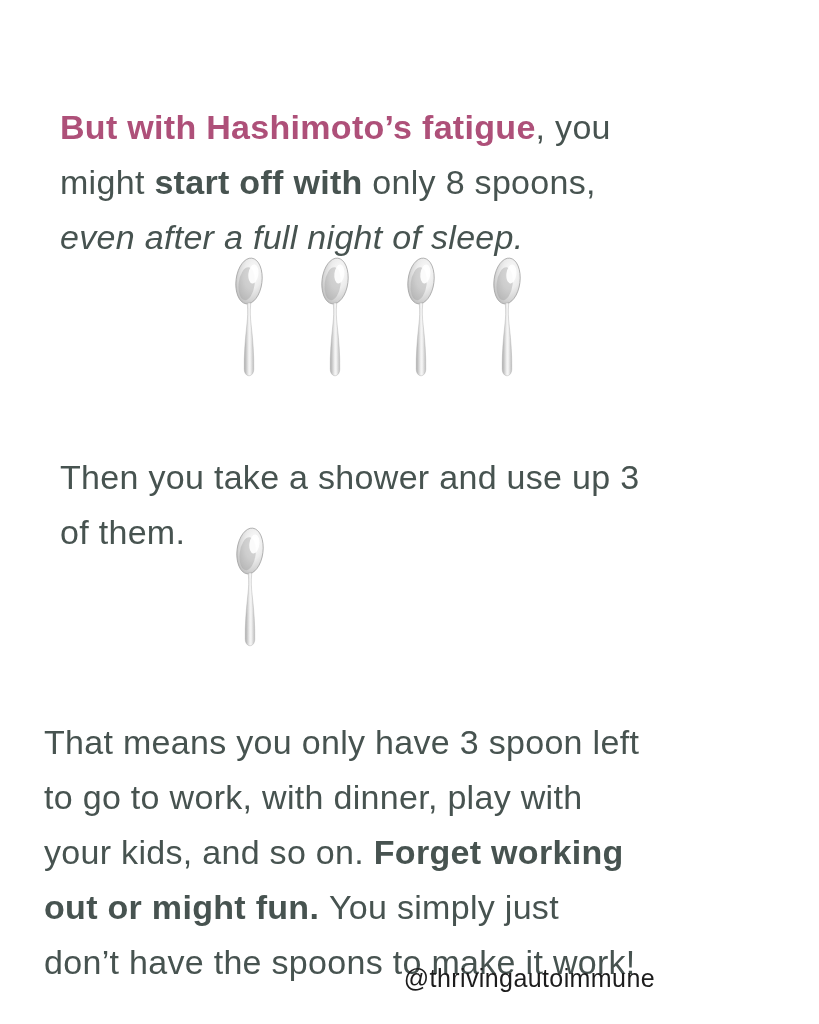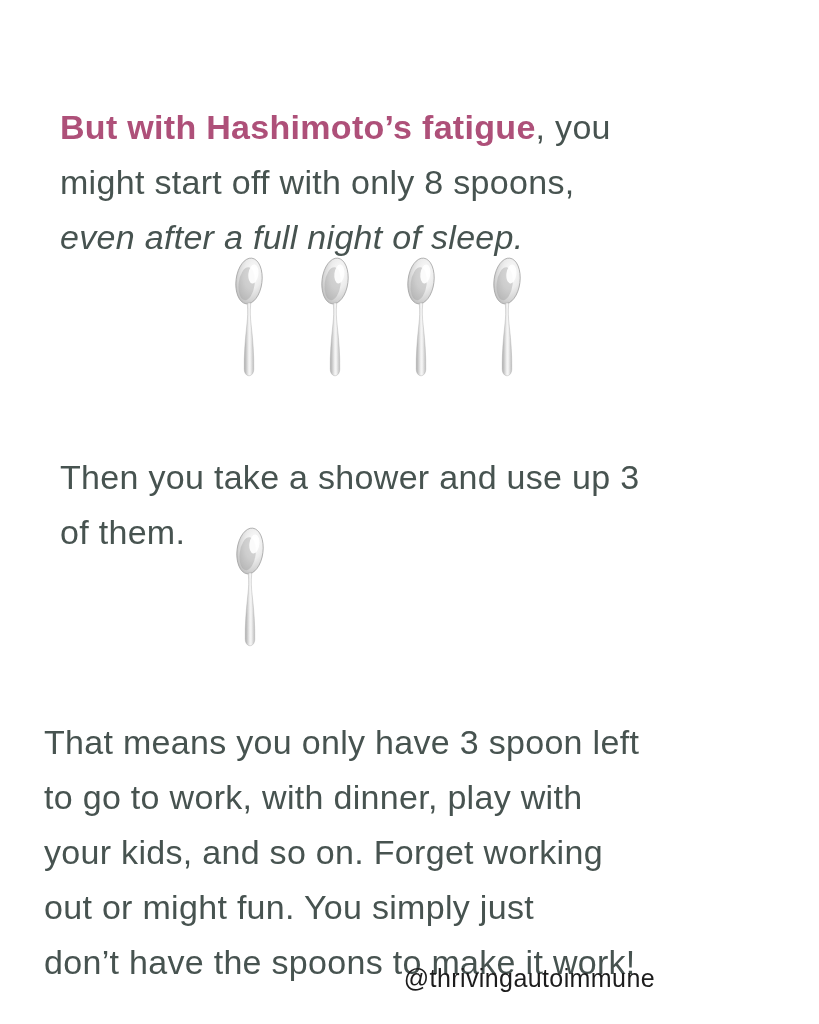--- a/index.html
+++ b/index.html
@@ -21,21 +21,21 @@
     position:absolute;
     font-size:34px;
     line-height:55px;
     letter-spacing:.3px;
     white-space:nowrap;
   }
   .p1{top:66px;left:60px;}
   .p2{top:416px;left:60px;}
   .p3{top:681px;left:44px;}
   .hl{color:var(--accent_pink);font-weight:700;}
-  .b{font-weight:400;}
+  .b{font-weight:700;}
   .it{font-style:italic;}
   .spoon-row{
     position:absolute;left:234px;top:256px;
     display:flex;gap:56px;
   }
   .spoon-single{
     position:absolute;left:235px;top:526px;
     display:flex;
   }
   .spoon{display:block;}

